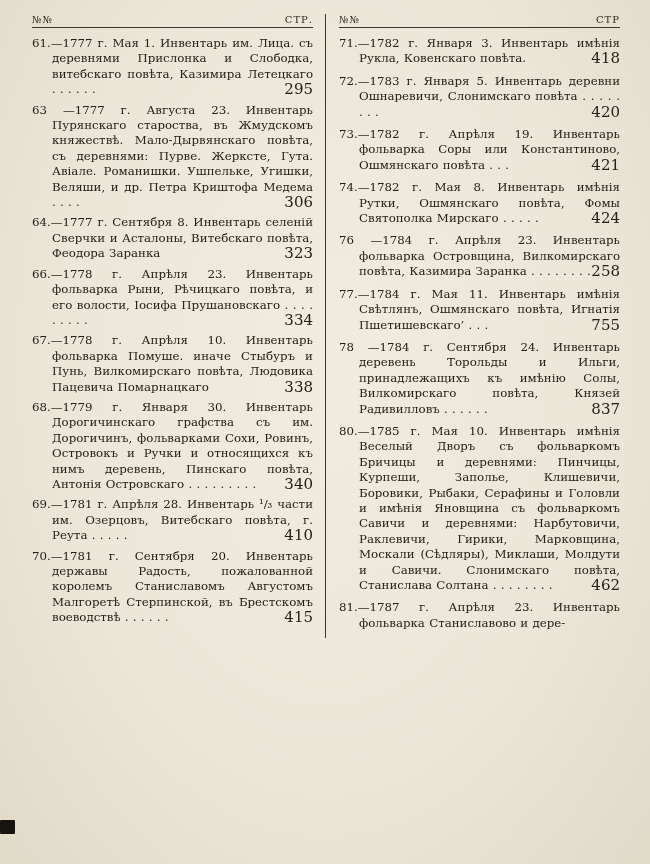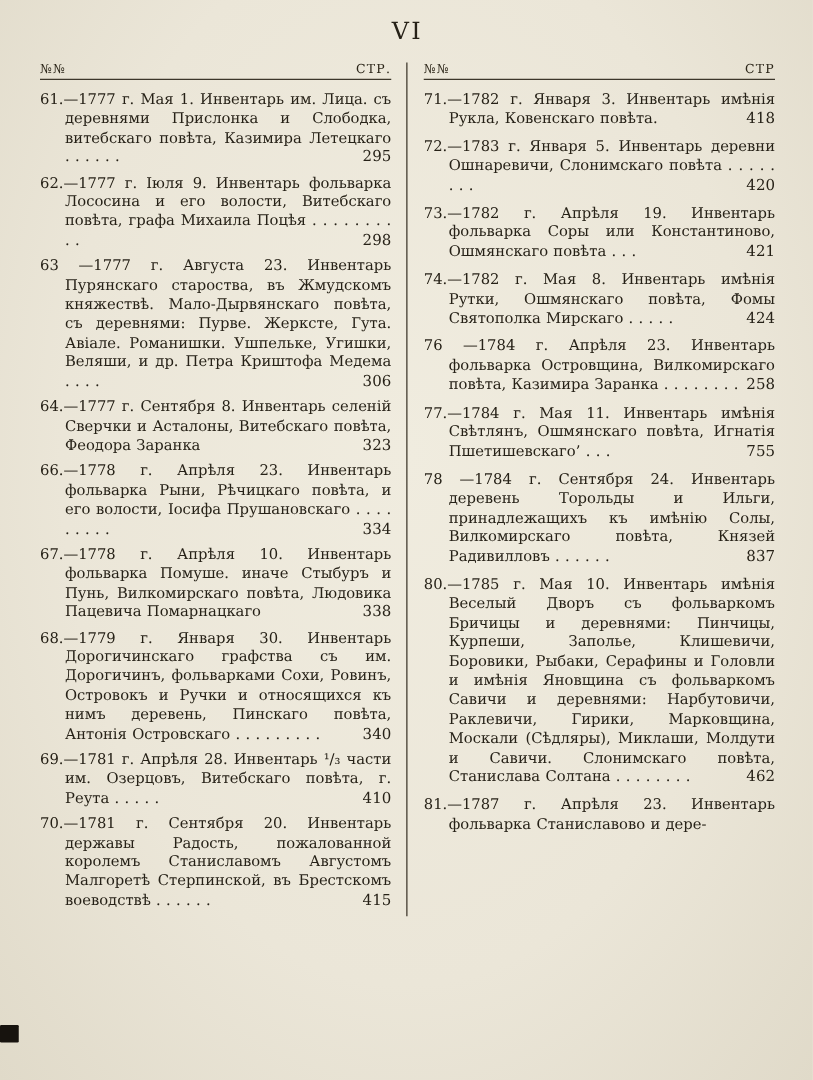--- a/index.html
+++ b/index.html
@@ -46,53 +46,48 @@
     text-indent: -20px;
     margin-bottom: 5px;
     word-spacing: 0.5px;
   }
   .col-right .entry { margin-bottom: 7px; }
   .epage {
     position: absolute;
     right: 0;
     bottom: 0;
     text-indent: 0;
-    font-size: 12px;
+    font-size: 15px;
   }
   .ink-blot {
     position: absolute;
     left: 0;
     top: 820px;
     width: 15px;
     height: 14px;
     background: #17130e;
     border-radius: 1px;
   }
 </style>
 </head>
 <body>
 
 <div class="page">
-  <div class="roman">VI</div>
 
   <div class="cols">
 
     <div class="col col-left">
       <div class="colhead">
         <span>№№</span>
         <span>СТР.</span>
       </div>
 
       <div class="entry">
         <span class="etext">61.—1777 г. Мая 1. Инвентарь им. Лица. съ деревнями Прислонка и Слободка, витебскаго повѣта, Казимира Летецкаго . . . . . .</span>
         <span class="epage">295</span>
-      </div>
-      <div class="entry">
-        <span class="etext">62.—1777 г. Іюля 9. Инвентарь фольварка Лососина и его волости, Витебскаго повѣта, графа Михаила Поцѣя . . . . . . . . . .</span>
-        <span class="epage">298</span>
       </div>
       <div class="entry">
         <span class="etext">63 —1777 г. Августа 23. Инвентарь Пурянскаго староства, въ Жмудскомъ княжествѣ. Мало-Дырвянскаго повѣта, съ деревнями: Пурве. Жерксте, Гута. Авіале. Романишки. Ушпельке, Угишки, Веляши, и др. Петра Криштофа Медема . . . .</span>
         <span class="epage">306</span>
       </div>
       <div class="entry">
         <span class="etext">64.—1777 г. Сентября 8. Инвентарь селеній Сверчки и Асталоны, Витебскаго повѣта, Феодора Заранка</span>
         <span class="epage">323</span>
       </div>
       <div class="entry">

